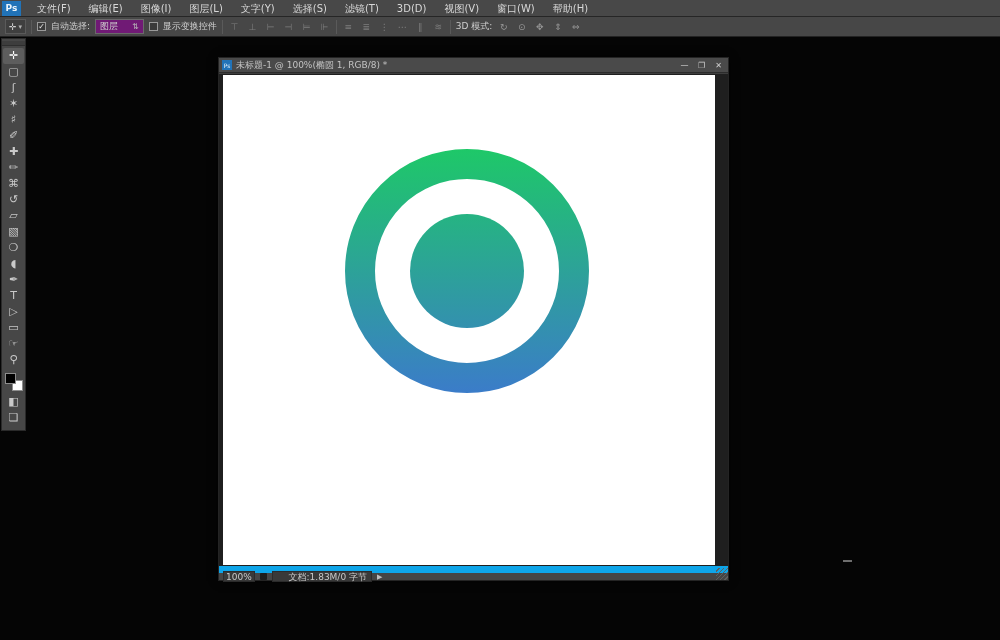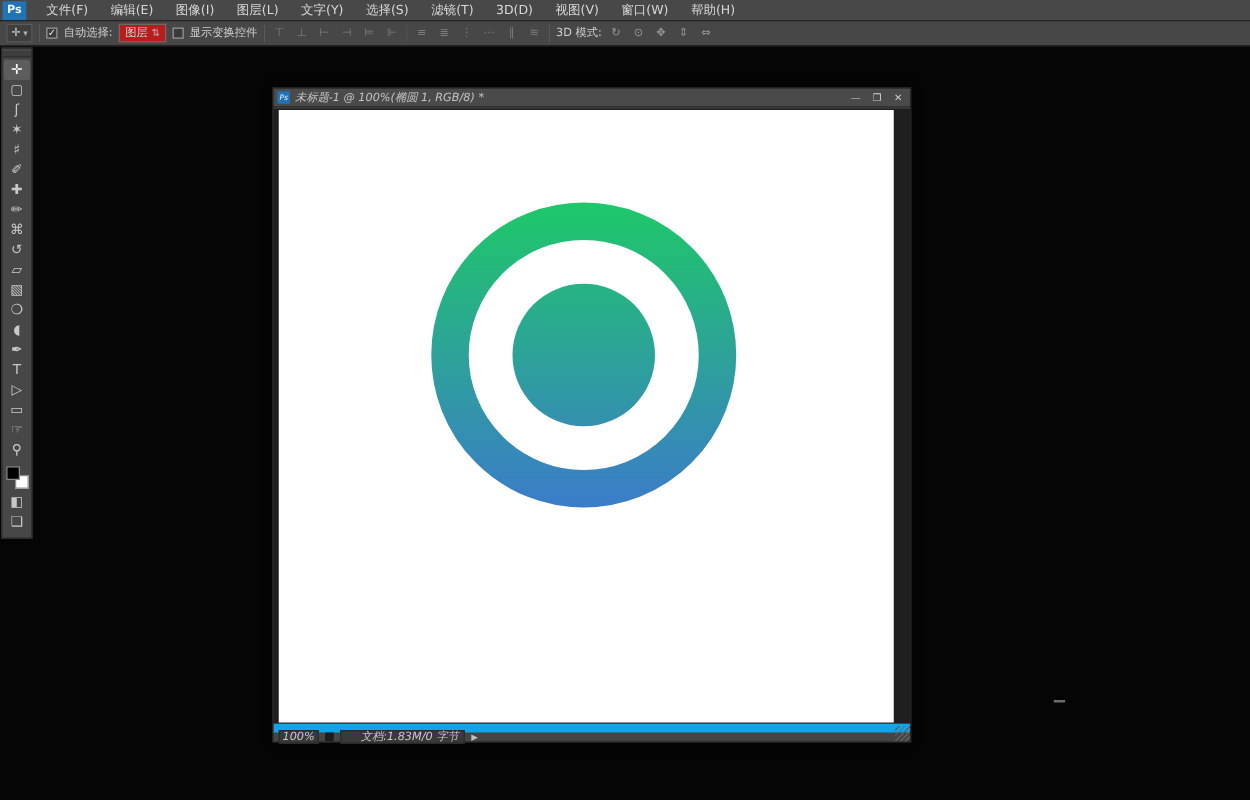--- a/index.html
+++ b/index.html
@@ -22,45 +22,45 @@
                  display:flex; align-items:center; gap:5px; padding:0 5px;
                  font-size:9px; color:#cfcfcf; }
   .tool-preset { display:flex; align-items:center; gap:2px; padding:0 3px;
                  border:1px solid #5a5a5a; background:#3f3f3f; height:15px; }
   .caret { font-size:7px; color:#b0b0b0; }
   .sep { width:1px; height:14px; background:#2e2e2e; border-right:1px solid #5a5a5a; }
   .cb { width:9px; height:9px; border:1px solid #9a9a9a; background:#3a3a3a;
         display:inline-flex; align-items:center; justify-content:center;
         font-size:8px; color:#e8e8e8; line-height:1; }
   .opt-label { white-space:nowrap; }
-  .dd { display:flex; align-items:center; gap:3px; border:1px solid #6a6a6a;
-        background:#b91c1c; height:15px; padding:0 4px; }
+  .dd { display:flex; align-items:center; gap:14px; border:1px solid #6a6a6a;
+        background:#701a75; height:15px; padding:0 4px; }
   .dd-arrows { font-size:8px; color:#b8b8b8; }
   .icon-btn { width:13px; text-align:center; font-size:9px; color:#7d7d7d; }
   .mode-icon { color:#969696; }
 
   
   .tools-panel { position:absolute; left:1px; top:38px; width:25px;
                  background:#474747; border:1px solid #2a2a2a;
                  display:flex; flex-direction:column; align-items:center;
                  padding:2px 0 4px 0; }
   .panel-grip { width:100%; height:5px; background:#3d3d3d;
                 border-bottom:1px solid #2e2e2e; margin-bottom:2px; }
   .tool { width:21px; height:16px; line-height:16px; text-align:center;
           font-size:11px; color:#c9c9c9; }
   .tool.selected { background:#5d5d5d; border-radius:2px; color:#ffffff; }
   .swatches { position:relative; width:18px; height:18px; margin:5px 0 3px 0; }
   .swatch { position:absolute; width:11px; height:11px; border:1px solid #8e8e8e; }
   .swatch.bg { right:0; bottom:0; }
   .swatch.fg { left:0; top:0; }
 
   
-  .doc-window { position:absolute; left:218px; top:70px; width:511px; height:524px;
+  .doc-window { position:absolute; left:218px; top:57px; width:511px; height:524px;
                 background:#3e3e3e; border:1px solid #242424;
-                box-shadow:0 0 8px rgba(0,0,0,.6);font-style:italic; }
+                box-shadow:0 0 8px rgba(0,0,0,.6); }
   .doc-titlebar { height:15px; background:#4a4a4a; border-bottom:1px solid #2c2c2c;
                   display:flex; align-items:center; font-size:9px; color:#c3c3c3;
                   padding:0 3px; gap:4px; }
   .doc-icon { width:10px; height:10px; background:#2173b8; color:#eaf4fb;
               font-size:6px; display:flex; align-items:center; justify-content:center;
               flex:0 0 auto; }
   .doc-title { flex:1; white-space:nowrap; overflow:hidden; }
   .win-btn { width:13px; text-align:center; font-size:8px; color:#cfcfcf; }
   .doc-canvas-area { position:absolute; top:16px; left:0; right:0; bottom:14px;
                      background:#1f1f1f; }

